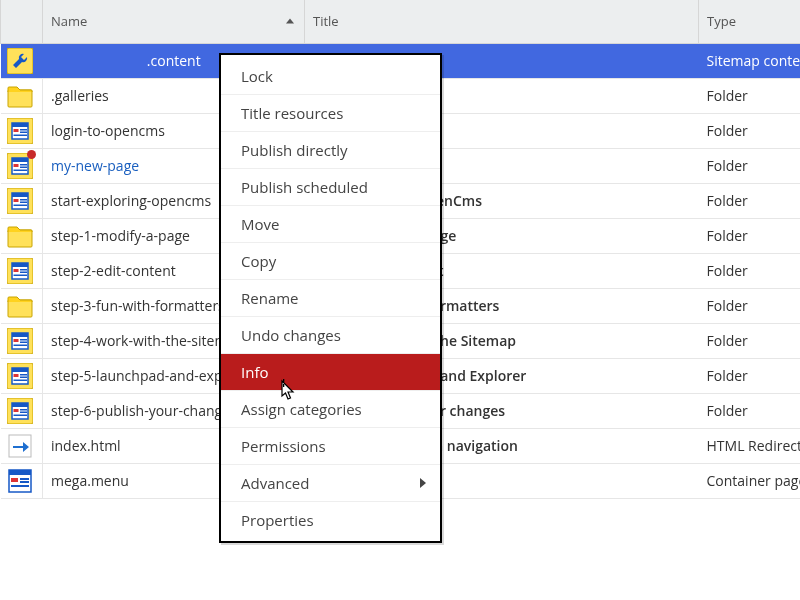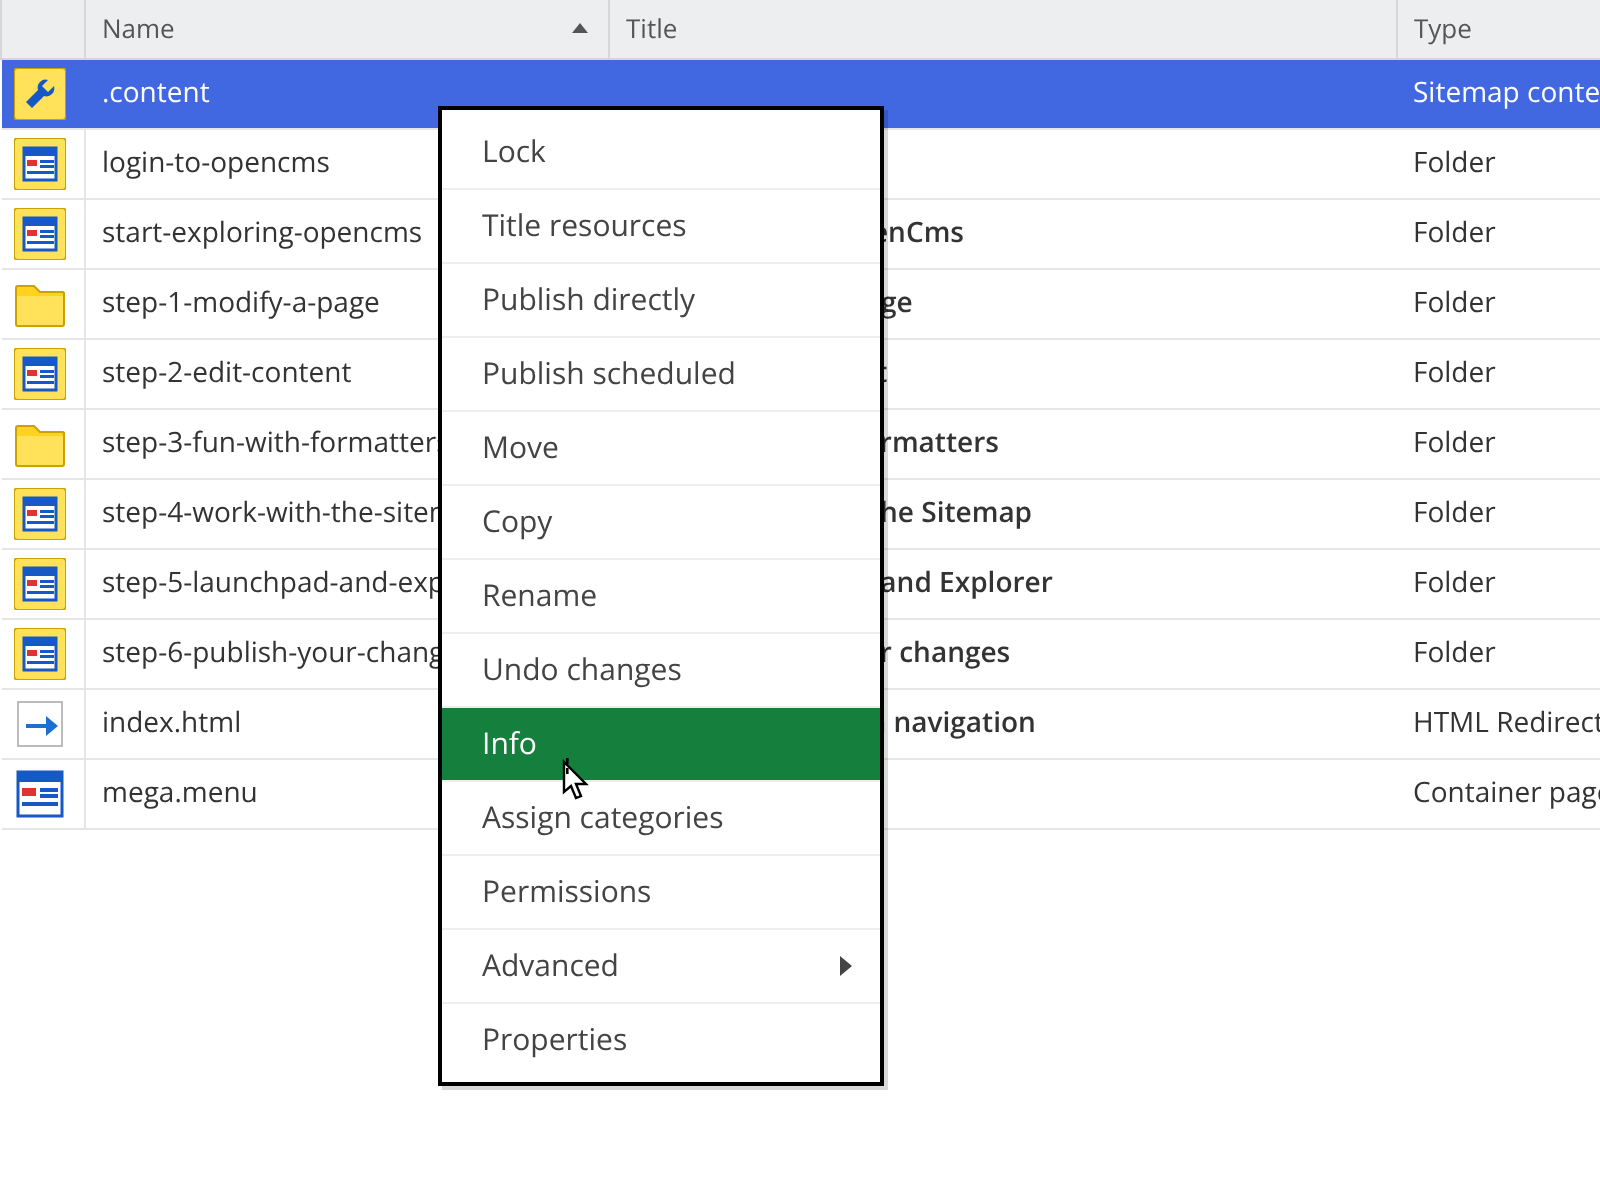--- a/index.html
+++ b/index.html
@@ -11,21 +11,21 @@
       height: 600px;
       overflow: hidden;
       color: #333;
       position: relative;
     }
     .table { width: 100%; border-collapse: collapse; table-layout: fixed; }
     .header-row td {
       background: #eceeef;
       border: 1px solid #d6d6d6;
       border-top: none;
-      height: 29px;
+      height: 43px;
       padding: 0 8px;
       color: #555;
       font-size: 13px;
       position: relative;
     }
     .col-icon { width: 42px; }
     .col-name { width: 262px; }
     .col-title { width: 394px; }
     .col-type  { width: 102px; }
     .sort-caret {
@@ -40,21 +40,21 @@
     }
     .row td {
       border-bottom: 1px solid #e6e6e6;
       height: 33px;
       padding: 0 8px;
       font-size: 14px;
       white-space: nowrap;
       overflow: hidden;
     }
     .row td.icon-cell { padding: 4px 6px; border-right: 1px solid #e6e6e6; }
-    .row.selected td { background: #4168e0; color: #fff; }
+    .row.selected td { background: #4168e0; color: #fff; text-align: center; }
     .row.selected td.icon-cell { border-right-color: #4168e0; }
     .row .title-cell { font-weight: 600; color: #333; }
     .row.selected .title-cell { color: #fff; }
     .name-link { color: #1a5fbf; }
     .icon-wrap { width: 26px; height: 26px; position: relative; }
     .badge-dot {
       position: absolute; top: -3px; right: -3px;
       width: 9px; height: 9px; border-radius: 50%;
       background: #c72a2a;
     }
@@ -70,21 +70,21 @@
     }
     .ctx-item {
       padding: 8px 22px 8px 20px;
       font-size: 15px;
       color: #444;
       border-bottom: 1px solid #eee;
       position: relative;
       cursor: default;
     }
     .ctx-item:last-child { border-bottom: none; }
-    .ctx-item.hover { background: #15803d; color: #fff; }
+    .ctx-item.hover { background: #b91c1c; color: #fff; }
     .ctx-item.sub::after {
       content: "";
       position: absolute;
       right: 14px; top: 50%; transform: translateY(-50%);
       width: 0; height: 0;
       border-top: 5px solid transparent;
       border-bottom: 5px solid transparent;
       border-left: 6px solid #444;
     }
     .cursor {
@@ -126,24 +126,44 @@
               <use href="#ico-tool"></use>
             </svg></div>
         </td>
         <td><span>.content</span></td>
         <td class="title-cell"><span></span></td>
         <td><span>Sitemap content</span></td>
       </tr>
       <tr class="row">
         <td class="icon-cell">
           <div class="icon-wrap"><svg width="26" height="26">
+              <use href="#ico-folder"></use>
+            </svg></div>
+        </td>
+        <td><span>.galleries</span></td>
+        <td class="title-cell"><span></span></td>
+        <td><span>Folder</span></td>
+      </tr>
+      <tr class="row">
+        <td class="icon-cell">
+          <div class="icon-wrap"><svg width="26" height="26">
               <use href="#ico-page"></use>
             </svg></div>
         </td>
         <td><span>login-to-opencms</span></td>
+        <td class="title-cell"><span></span></td>
+        <td><span>Folder</span></td>
+      </tr>
+      <tr class="row">
+        <td class="icon-cell">
+          <div class="icon-wrap"><svg width="26" height="26">
+              <use href="#ico-page"></use>
+            </svg><span class="badge-dot"></span></div>
+        </td>
+        <td><span class="name-link">my-new-page</span></td>
         <td class="title-cell"><span></span></td>
         <td><span>Folder</span></td>
       </tr>
       <tr class="row">
         <td class="icon-cell">
           <div class="icon-wrap"><svg width="26" height="26">
               <use href="#ico-page"></use>
             </svg></div>
         </td>
         <td><span>start-exploring-opencms</span></td>

